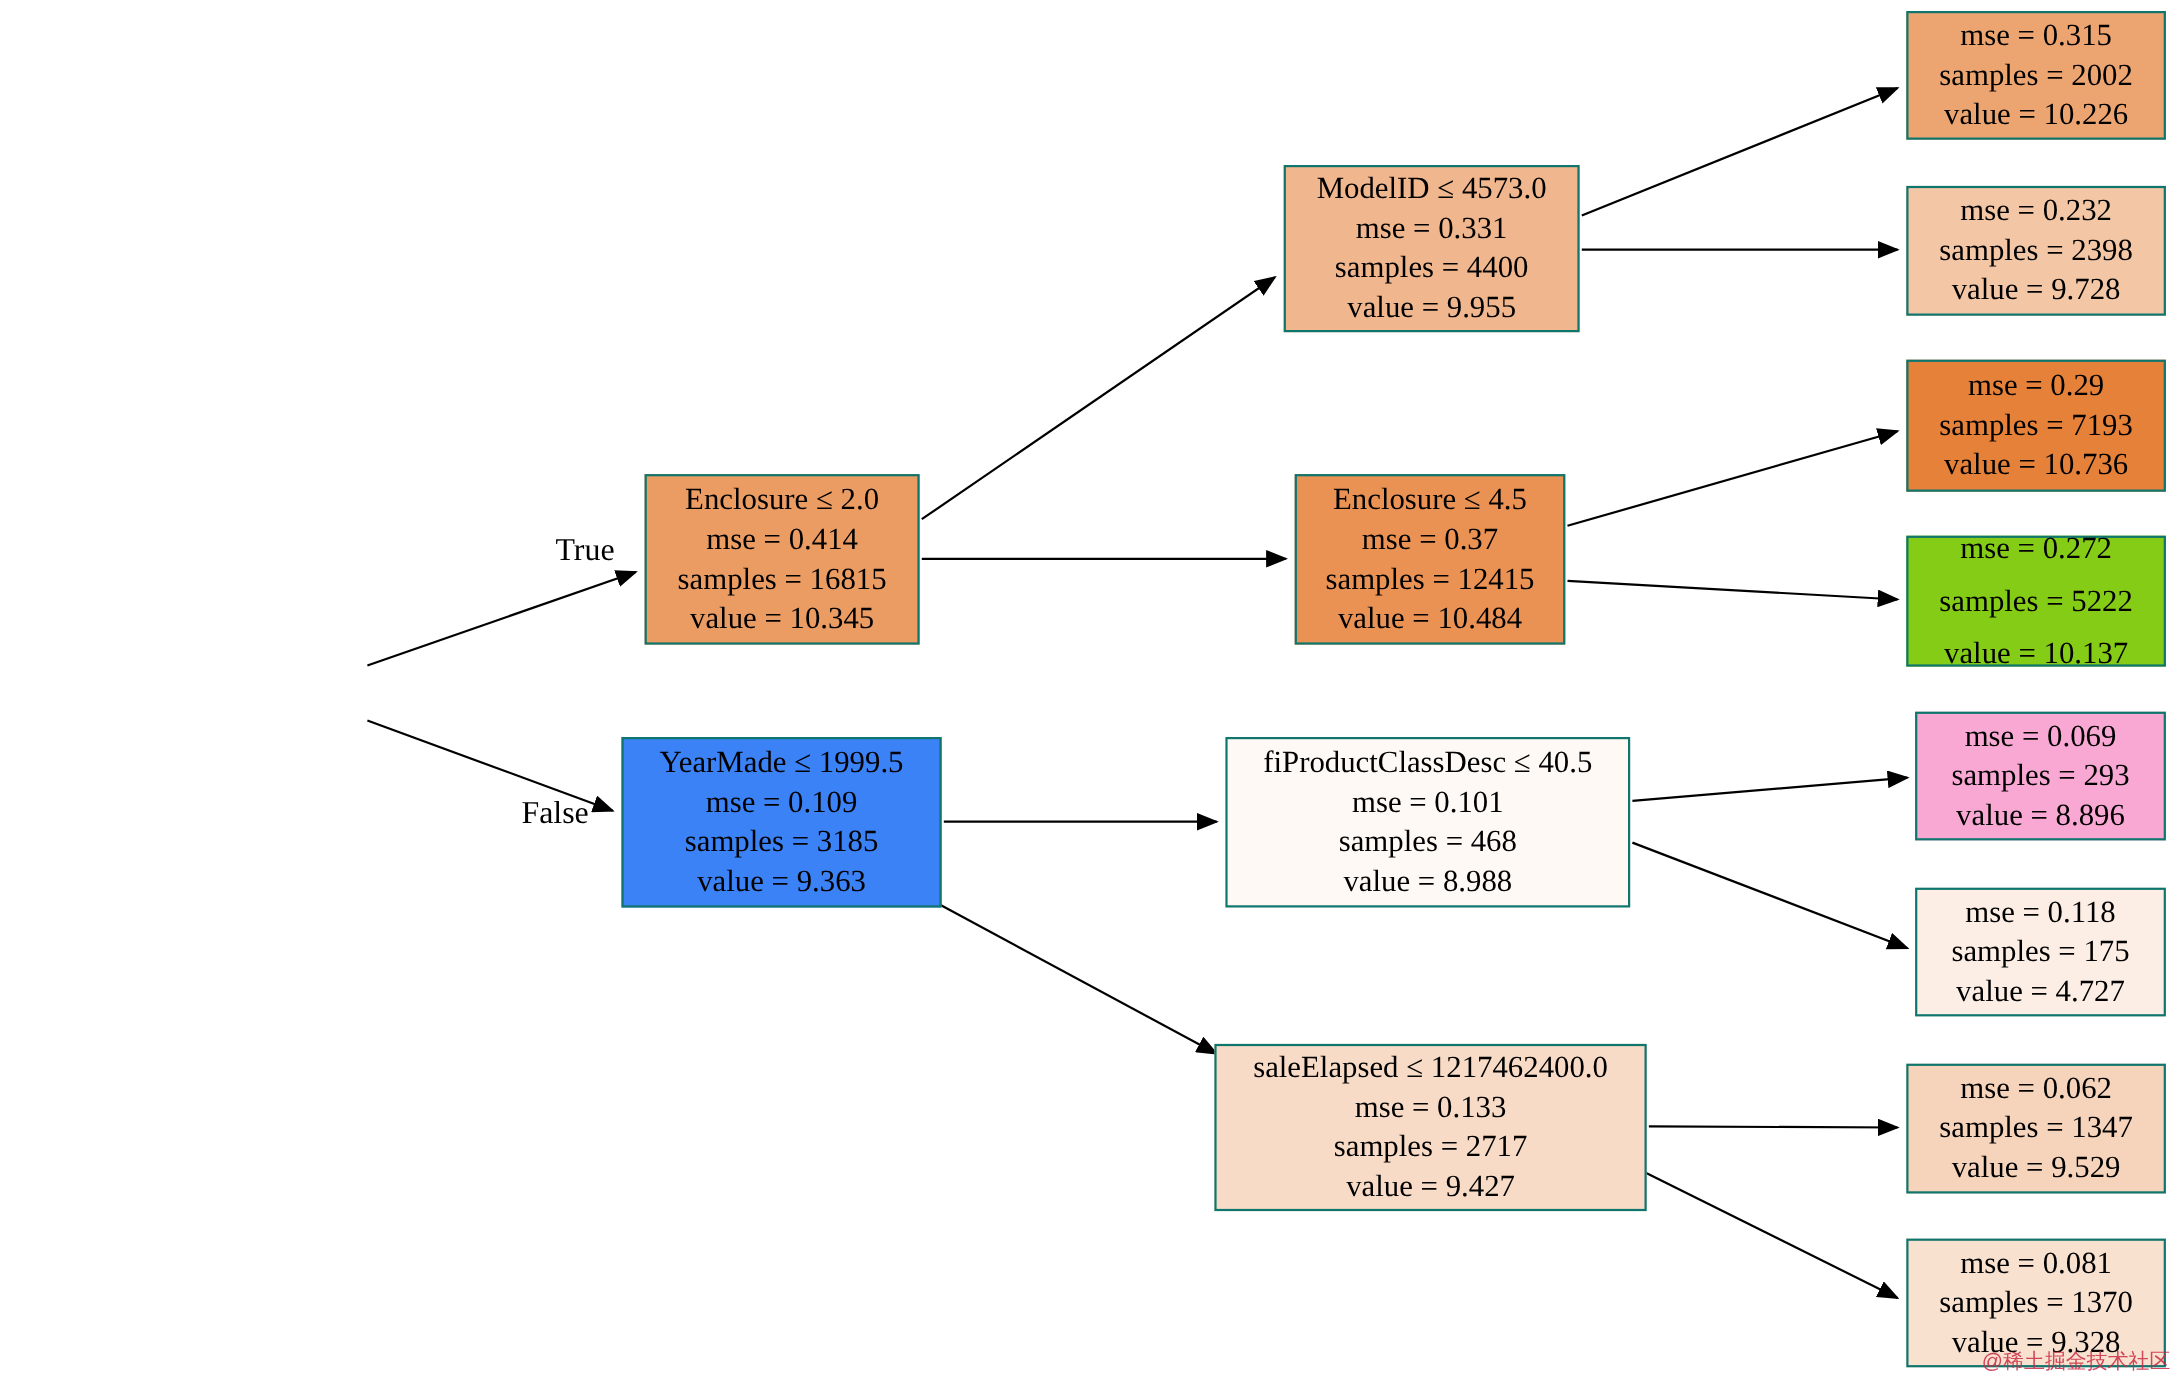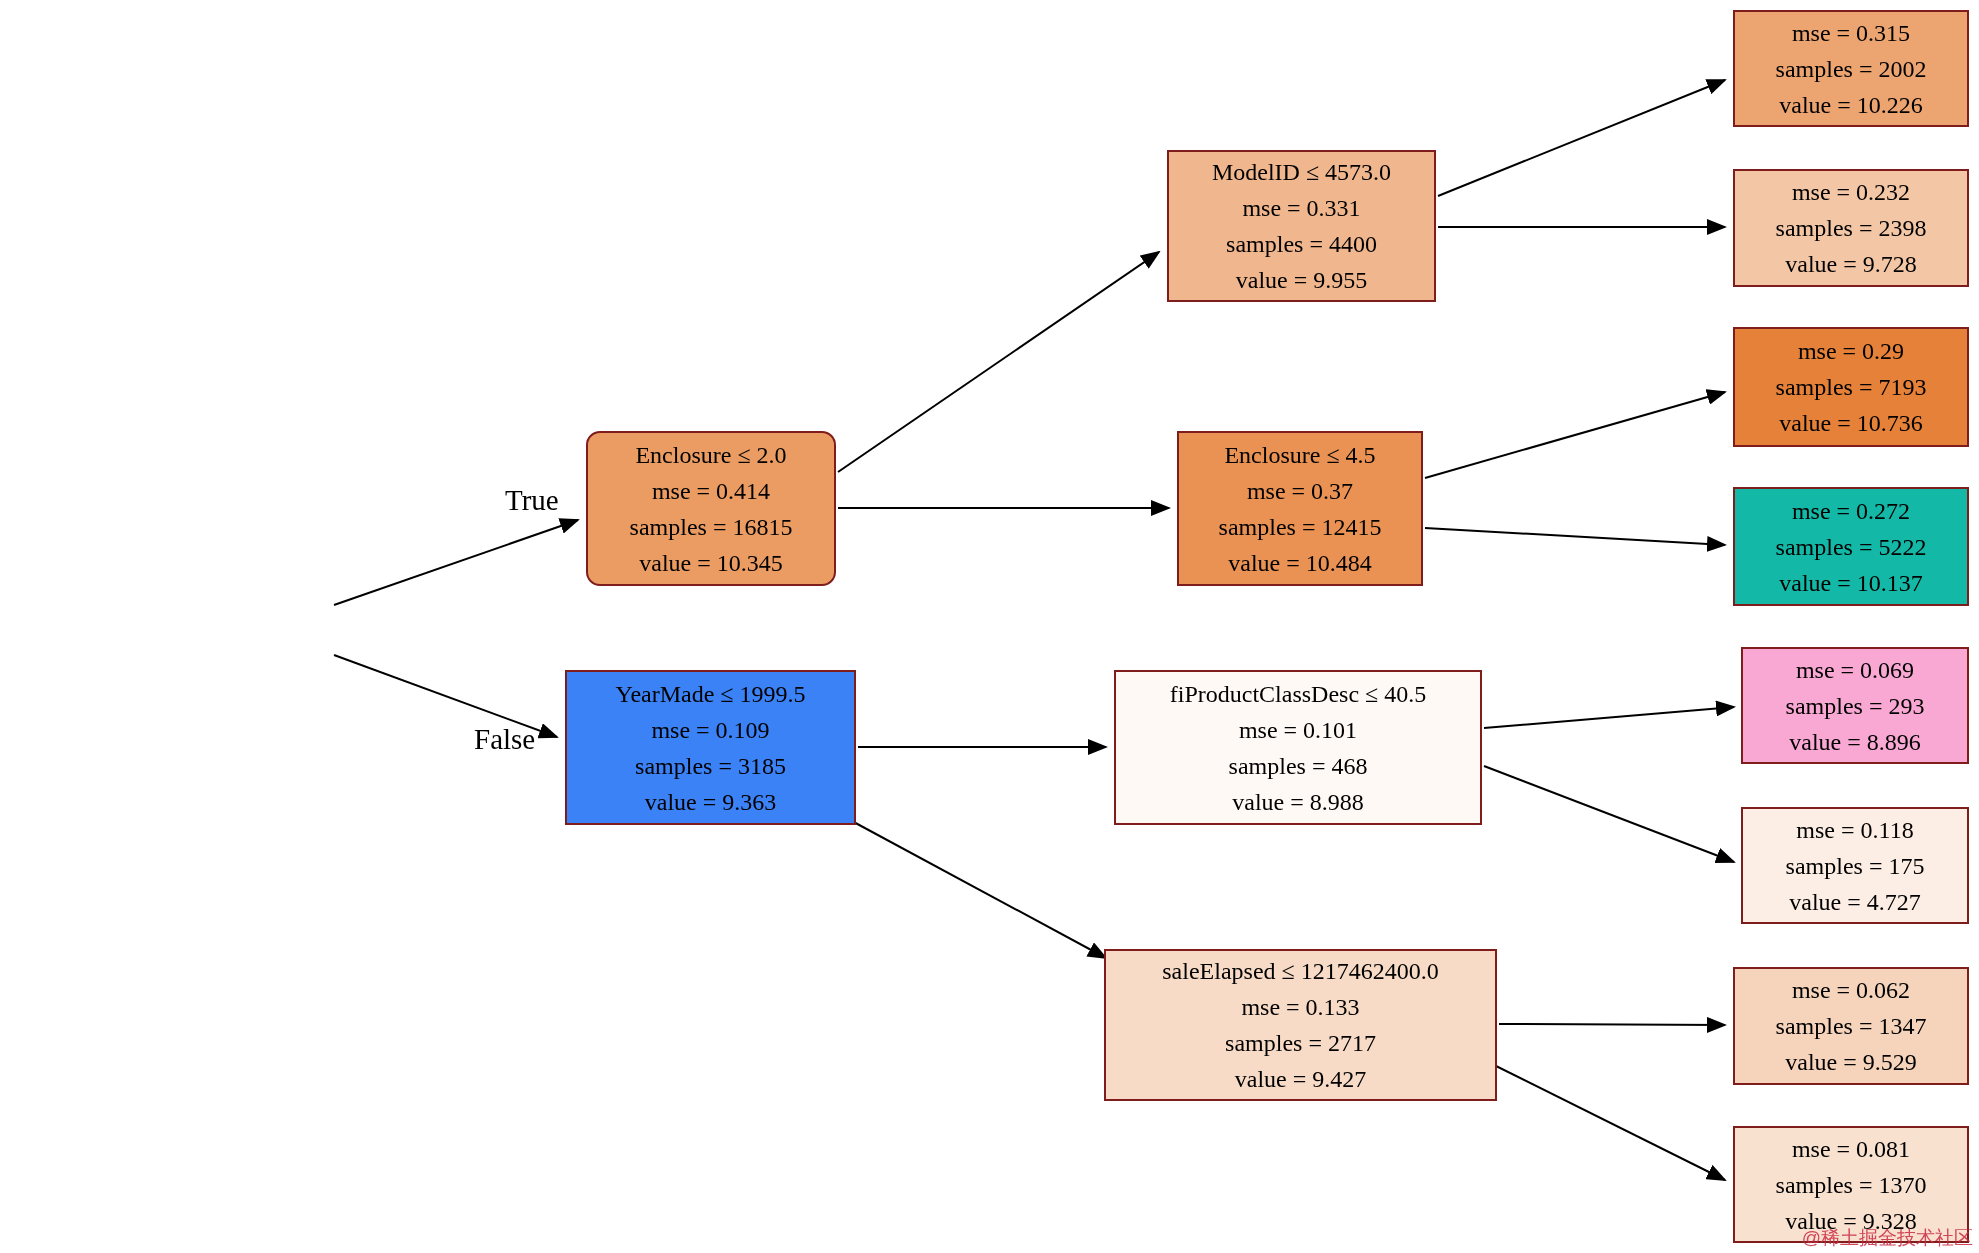--- a/index.html
+++ b/index.html
@@ -14,27 +14,27 @@
     overflow: hidden;
   }
   .edges {
     position: absolute;
     left: 0; top: 0;
     pointer-events: none;
   }
   .edges line { stroke: #000; stroke-width: 2; }
   .node {
     position: absolute;
-    border: 2px solid #7f1d1d;
+    border: 2px solid #0f766e;
     display: flex;
     flex-direction: column;
     justify-content: center;
     align-items: center;
     text-align: center;
-    font-size: 24px;
+    font-size: 28px;
     line-height: 36px;
     padding: 2px 6px;
   }
   .edge-label {
     position: absolute;
     font-size: 29px;
     line-height: 32px;
   }
   .watermark {
     position: absolute;
@@ -69,21 +69,21 @@
     <line x1="1484" y1="728" x2="1734" y2="707" marker-end="url(#arrow)"></line>
     <line x1="1484" y1="766" x2="1734" y2="862" marker-end="url(#arrow)"></line>
     <line x1="1499" y1="1024" x2="1725" y2="1025" marker-end="url(#arrow)"></line>
     <line x1="1492" y1="1064" x2="1725" y2="1180" marker-end="url(#arrow)"></line>
   </svg>
 
   <div class="edge-label" style="left:505px; top:484px;">True</div>
   <div class="edge-label" style="left:474px; top:723px;">False</div>
 
 
-  <div class="node" style="left: 586px; top: 431px; width: 250px; height: 155px; background-color: rgb(235, 156, 99); border-radius: 14px;">
+  <div class="node" style="left: 586px; top: 431px; width: 250px; height: 155px; background-color: rgb(235, 156, 99);">
     <div>Enclosure ≤ 2.0</div>
     <div>mse = 0.414</div>
     <div>samples = 16815</div>
     <div>value = 10.345</div>
   </div>
 
   <div class="node" style="left: 565px; top: 670px; width: 291px; height: 155px; background-color: #3b82f6;">
     <div>YearMade ≤ 1999.5</div>
     <div>mse = 0.109</div>
     <div>samples = 3185</div>
@@ -129,21 +129,21 @@
     <div>samples = 2398</div>
     <div>value = 9.728</div>
   </div>
 
   <div class="node" style="left: 1733px; top: 327px; width: 236px; height: 120px; background-color: rgb(229, 129, 57);">
     <div>mse = 0.29</div>
     <div>samples = 7193</div>
     <div>value = 10.736</div>
   </div>
 
-  <div class="node" style="left: 1733px; top: 487px; width: 236px; height: 119px; background-color: #14b8a6;">
+  <div class="node" style="left: 1733px; top: 487px; width: 236px; height: 119px; background-color: #84cc16; gap: 12px;">
     <div>mse = 0.272</div>
     <div>samples = 5222</div>
     <div>value = 10.137</div>
   </div>
 
   <div class="node" style="left: 1741px; top: 647px; width: 228px; height: 117px; background-color: #f9a8d4;">
     <div>mse = 0.069</div>
     <div>samples = 293</div>
     <div>value = 8.896</div>
   </div>

